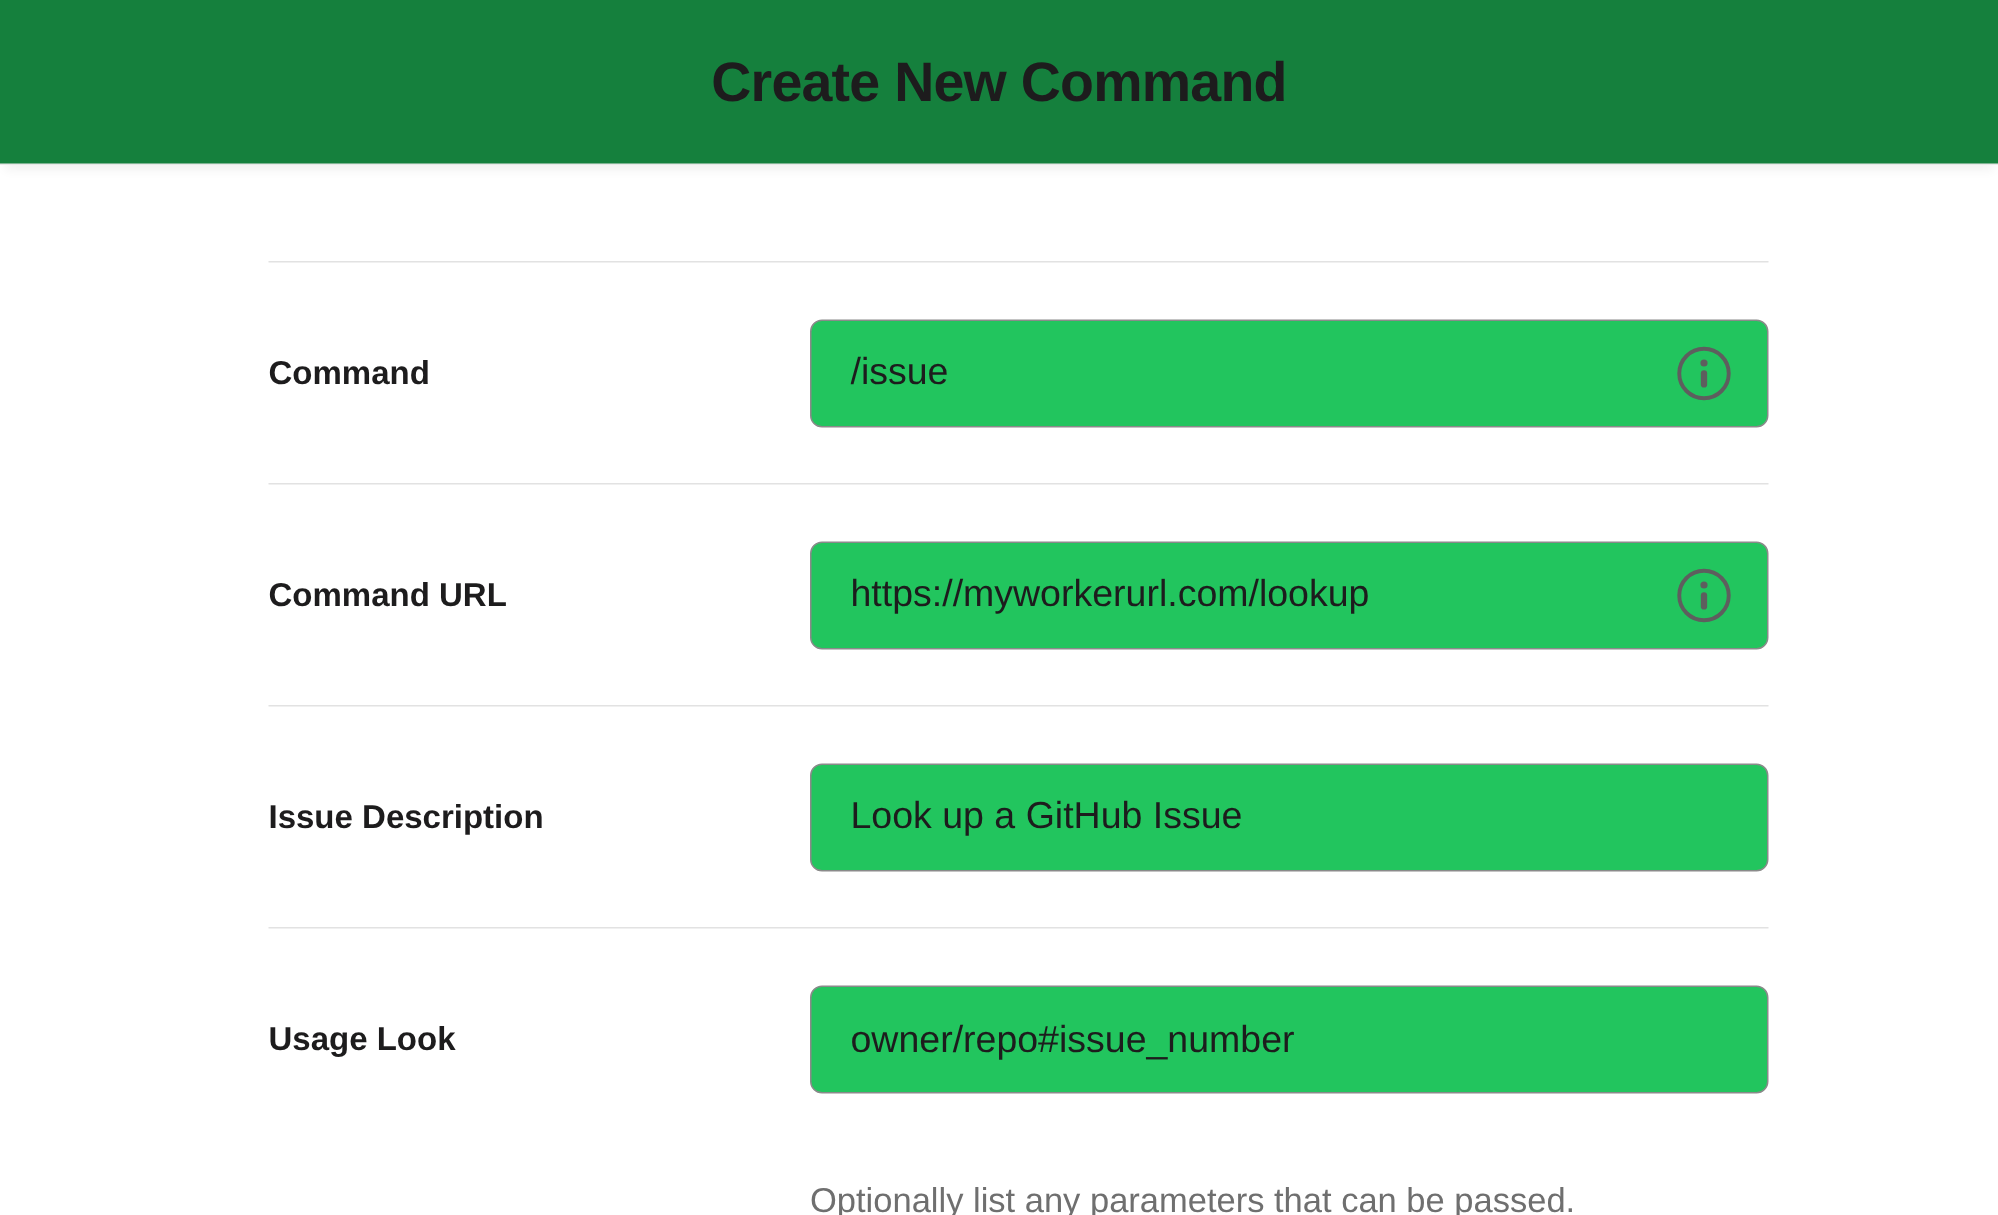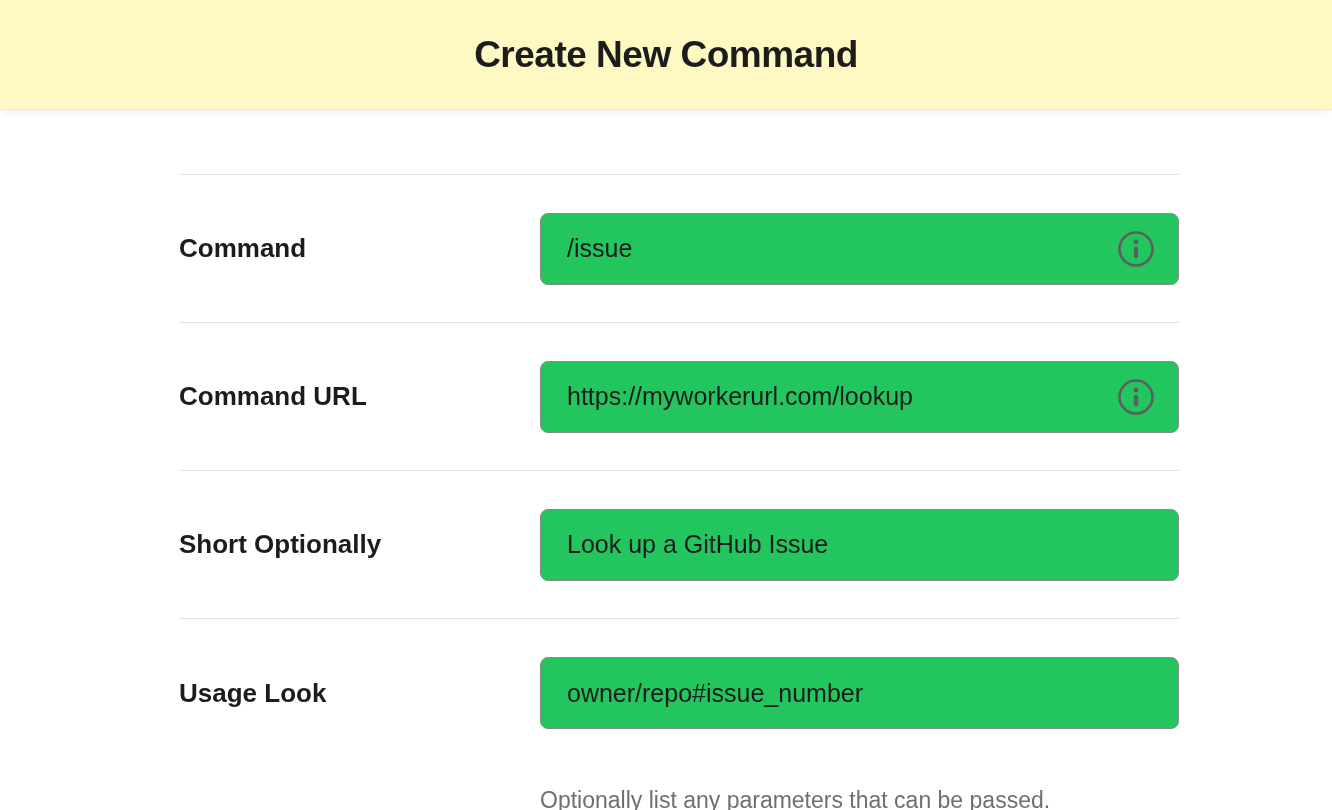--- a/index.html
+++ b/index.html
@@ -8,21 +8,21 @@
     background: #ffffff;
     font-family: "Liberation Sans", sans-serif;
     color: #1d1c1d;
     overflow: hidden;
   }
   .header {
     height: 110px;
     display: flex;
     align-items: center;
     justify-content: center;
-    background: #fef9c3;
+    background: #15803d;
     border-bottom: 1px solid #e8e8e8;
     box-shadow: 0 6px 7px -3px rgba(0,0,0,0.06);
     position: relative;
     z-index: 2;
   }
   .header h1 {
     font-size: 37px;
     font-weight: 800;
     letter-spacing: -0.5px;
     color: #1d1c1d;
@@ -41,21 +41,21 @@
     display: block;
     padding-bottom: 26px;
   }
   .row-main {
     display: flex;
     align-items: center;
     min-height: 148px;
   }
   .field-label {
     flex: 1;
-    font-size: 26px;
+    font-size: 22px;
     font-weight: 700;
     color: #1d1c1d;
   }
   .input-wrap {
     position: relative;
     width: 639px;
     height: 72px;
     flex: 0 0 auto;
   }
   .text-input {
@@ -116,21 +116,21 @@
       <input class="text-input" type="text" value="https://myworkerurl.com/lookup" style="">
       <svg class="info-icon" viewBox="0 0 38 38">
         <circle cx="19" cy="19" r="16.5" fill="none" stroke="#5e5e5e" stroke-width="2.6"></circle>
         <circle cx="19" cy="12" r="2.4" fill="#5e5e5e"></circle>
         <rect x="16.9" y="16.8" width="4.2" height="11.6" rx="2.1" fill="#5e5e5e"></rect>
       </svg>
     </div>
   </div>
 
   <div class="field-row">
-    <div class="field-label">Short Optionally</div>
+    <div class="field-label">Issue Description</div>
     <div class="input-wrap">
       <input class="text-input no-icon" type="text" value="Look up a GitHub Issue" style="">
     </div>
   </div>
 
   <div class="field-row last">
     <div class="row-main">
       <div class="field-label">Usage Look</div>
       <div class="input-wrap">
         <input class="text-input no-icon" type="text" value="owner/repo#issue_number" style="">

